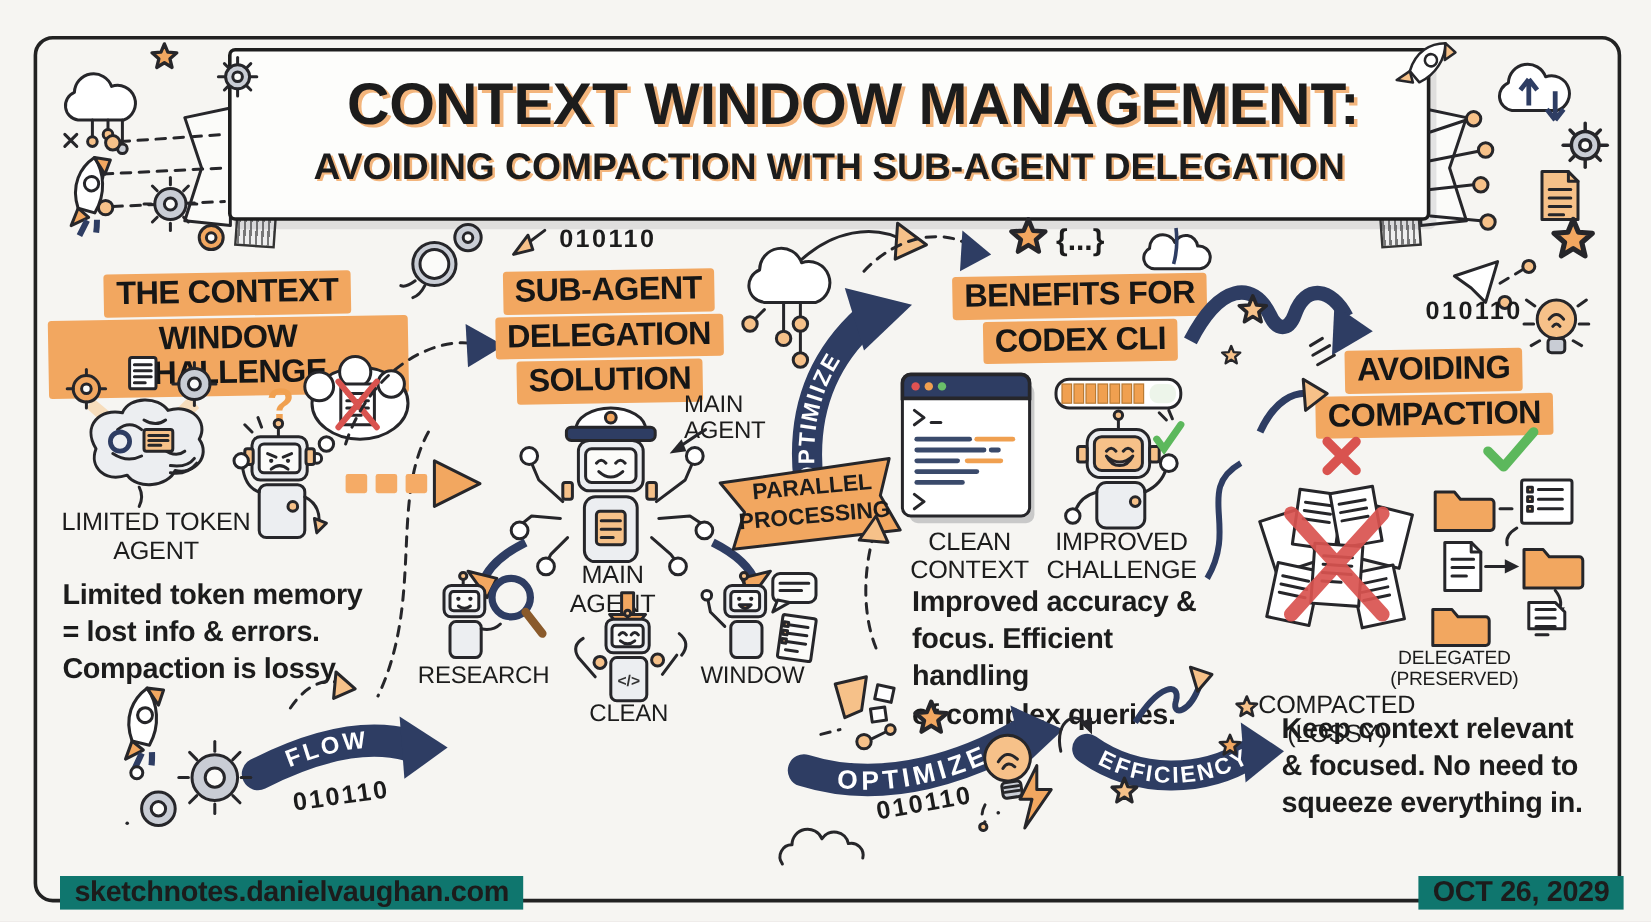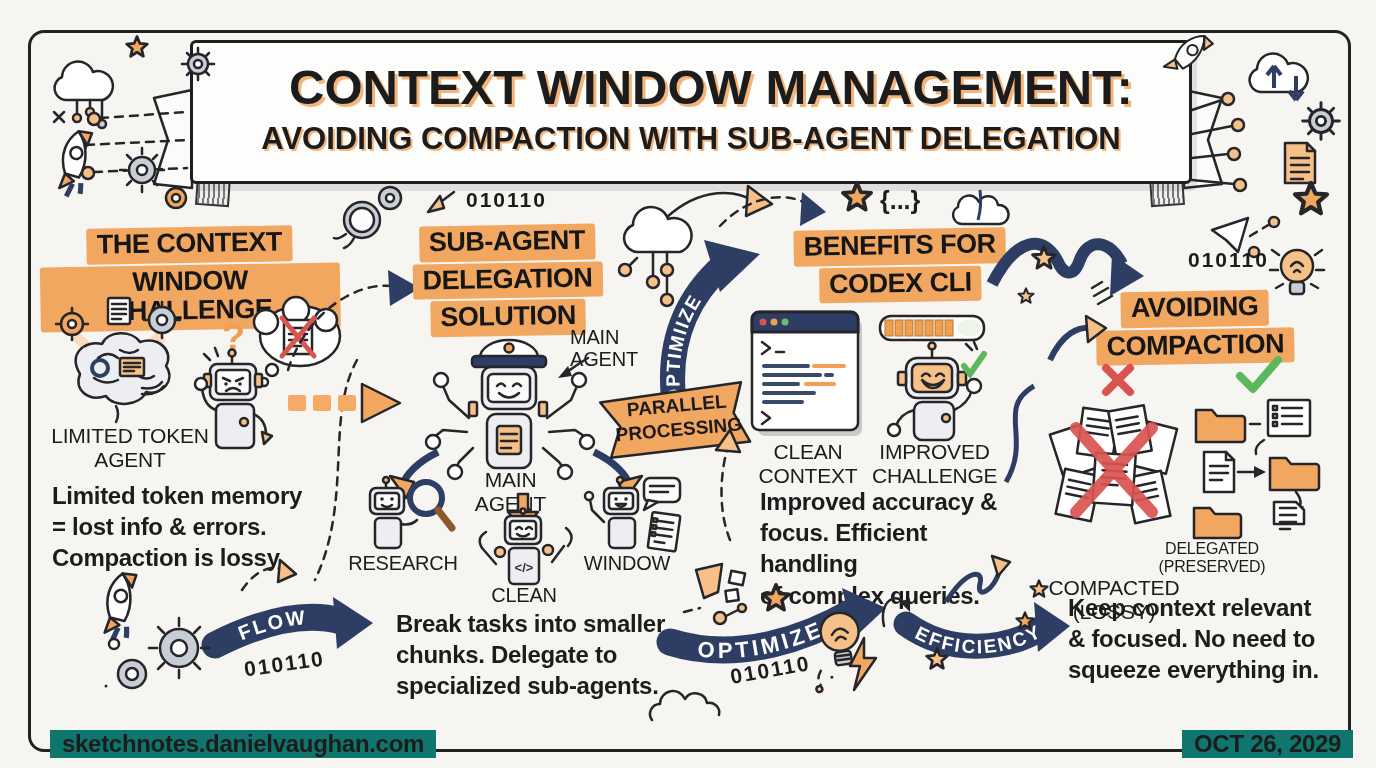--- a/index.html
+++ b/index.html
@@ -378,23 +378,20 @@
     <g transform="rotate(8 86 56)">
       <rect class="fp" x="70" y="38" width="28" height="36" rx="2"></rect>
       <path class="ln" stroke-width="2" d="M76 46 h16 M76 53 h16 M76 60 h16 M76 67 h10"></path>
       <rect class="fl" x="72" y="44" width="3.5" height="3.5"></rect>
         <rect class="fl" x="72" y="51" width="3.5" height="3.5"></rect>
         <rect class="fl" x="72" y="58" width="3.5" height="3.5"></rect>
     </g>
   </svg>
   <div class="abs cap" style="left:582px;top:552px;width:90px;font-size:20px;">WINDOW</div>
 
-  <div class="abs note" style="left:396px;top:608px;width:270px;">Break tasks into smaller
-chunks. Delegate to
-specialized sub-agents.</div>
 
   <svg class="icon" style="left:205px;top:585px;" width="170" height="85" viewBox="0 0 170 85">
     <path id="fp" d="M10 60 Q85 22 136 36" class="nvs" stroke-width="27" stroke-linecap="round"></path>
     <polygon class="nv" points="128,12 168,38 132,64"></polygon>
     <text class="rtxt" font-size="20" letter-spacing="3" dominant-baseline="central"><textPath href="#fp" startOffset="20%">FLOW</textPath></text>
   </svg>
   <div class="abs bin" style="left:244px;top:652px;transform:rotate(-8deg);">010110</div>
   <svg class="icon" style="left:90px;top:570px;transform:rotate(-20deg);" width="72" height="68" viewBox="0 0 66 66">
     <path class="fw" d="M14 40 C14 20 26 8 40 4 C44 18 40 36 26 48 Z"></path>
     <circle class="fw" cx="31" cy="24" r="6"></circle>

